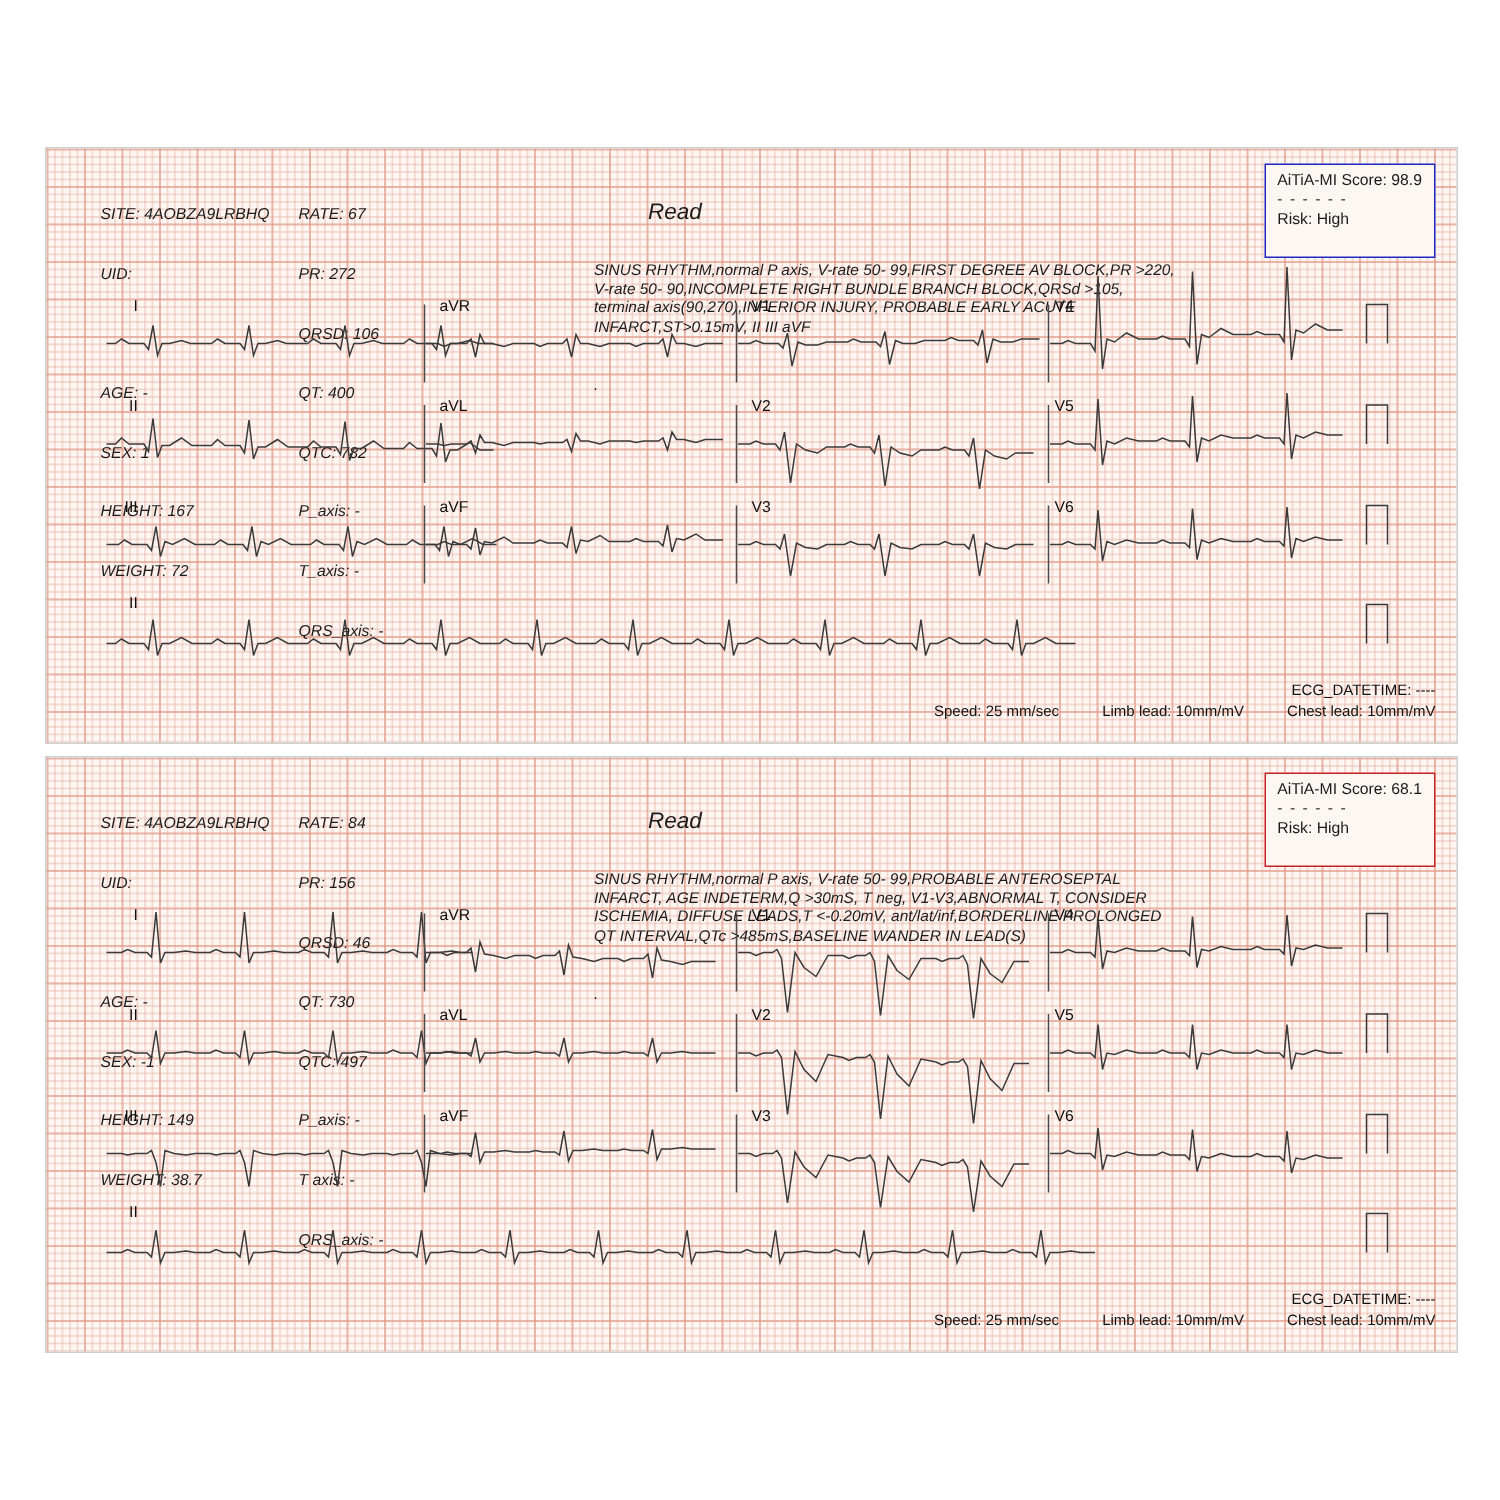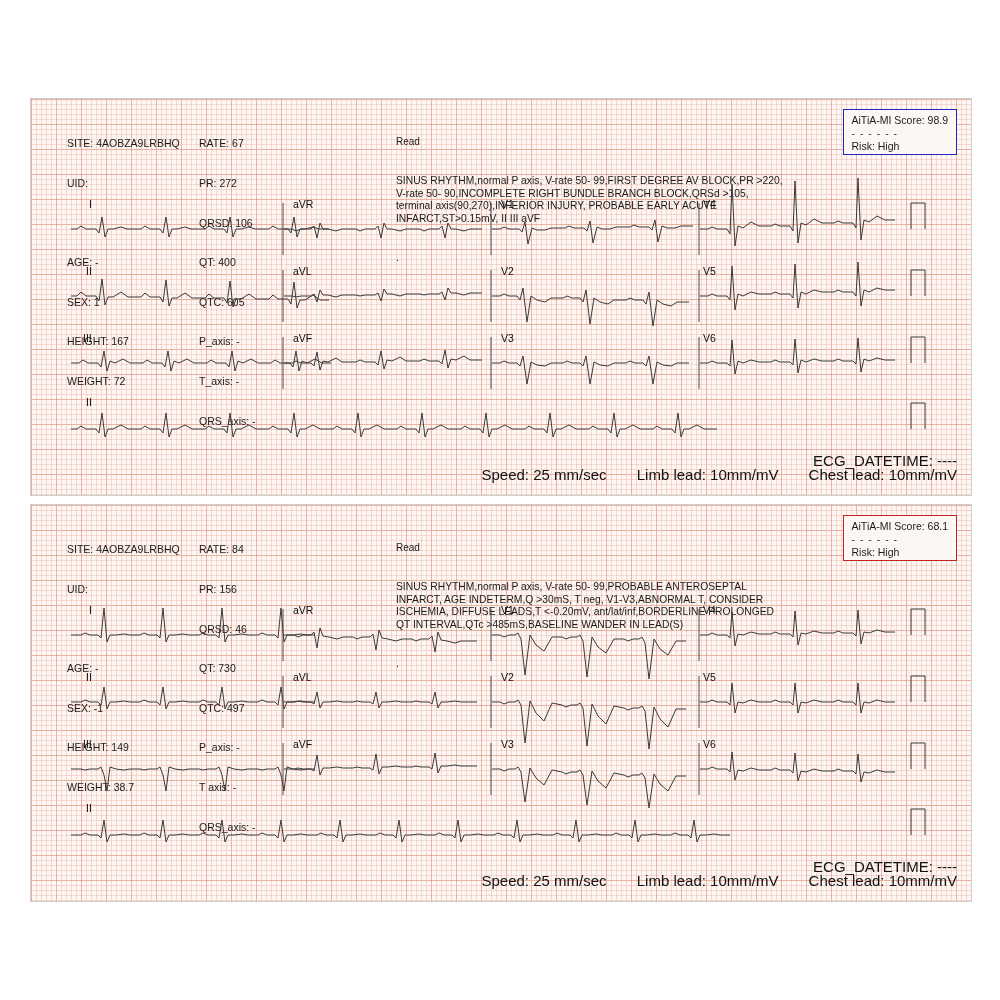--- a/index.html
+++ b/index.html
@@ -28,50 +28,51 @@
   }
   #sheet1{left:30px;top:98px;width:940px;height:396px;}
   #sheet2{left:30px;top:504px;width:940px;height:396px;}
 
   .hdr{
     position:absolute;
     font-size:10.5px;
     color:#1b1b1b;
     line-height:13.2px;
     white-space:pre-wrap;
+    font-style:italic;
   }
   .hdr-col1{left:36px;top:12px;width:155px;}
   .hdr-col2{left:168px;top:12px;width:185px;}
   .hdr-col3{left:365px;top:10px;width:390px;}
-  .read-label{font-size:10px;}
+  .read-label{font-size:15px;padding-left:36px;}
   .read-body{font-size:10.3px;line-height:12.6px;}
 
   .score-box{
     position:absolute;
     right:14px;top:10px;
-    padding:4px 8px 1px 8px;
+    padding:4px 8px 18px 8px;
     background:#fdf7f4;
     font-size:10.5px;
     line-height:13px;
     color:#1b1b1b;
   }
   .score-box.blue{border:1.6px solid #2026c4;}
   .score-box.red{border:1.6px solid #c62020;}
   .score-dots{letter-spacing:1px;color:#333;}
 
   .lead-label{
     position:absolute;
     font-size:10.5px;
     color:#101010;
   }
 
   .footer{
     position:absolute;
     right:14px;
-    font-size:15px;
+    font-size:10px;
     color:#111;
     text-align:right;
     line-height:14px;
   }
   .footer .row2 span{display:inline-block;margin-left:26px;}
 
   svg.trace{position:absolute;left:0;top:0;width:940px;height:396px;pointer-events:none;}
   svg.trace path{fill:none;stroke:#3a3a3a;stroke-width:1;}
   svg.trace line.sep{stroke:#4a4a4a;stroke-width:1;}
 </style>
@@ -90,21 +91,21 @@
       <div><span>SEX:</span> <span>1</span></div>
       <div><span>HEIGHT:</span> <span>167</span></div>
       <div><span>WEIGHT:</span> <span>72</span></div>
     </div>
 
     <div class="hdr hdr-col2">
       <div><span>RATE:</span> <span>67</span></div>
       <div><span>PR:</span> <span>272</span></div>
       <div><span>QRSD:</span> <span>106</span></div>
       <div><span>QT:</span> <span>400</span></div>
-      <div><span>QTC:</span> <span>605</span></div>
+      <div><span>QTC:</span> <span>782</span></div>
       <div><span>P_axis:</span> <span>-</span></div>
       <div><span>T_axis:</span> <span>-</span></div>
       <div><span>QRS_axis:</span> <span>-</span></div>
     </div>
 
     <div class="hdr hdr-col3">
       <div class="read-label">Read</div>
       <div class="read-body">SINUS RHYTHM,normal P axis, V-rate 50- 99,FIRST DEGREE AV BLOCK,PR &gt;220, V-rate 50- 90,INCOMPLETE RIGHT BUNDLE BRANCH BLOCK,QRSd &gt;105, terminal axis(90,270),INFERIOR INJURY, PROBABLE EARLY ACUTE INFARCT,ST&gt;0.15mV, II III aVF</div>
       <div class="read-body">.</div>
     </div>

